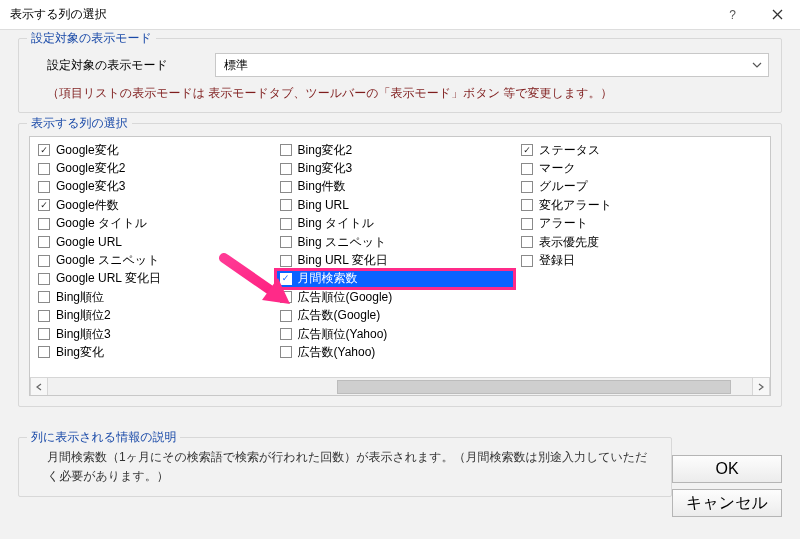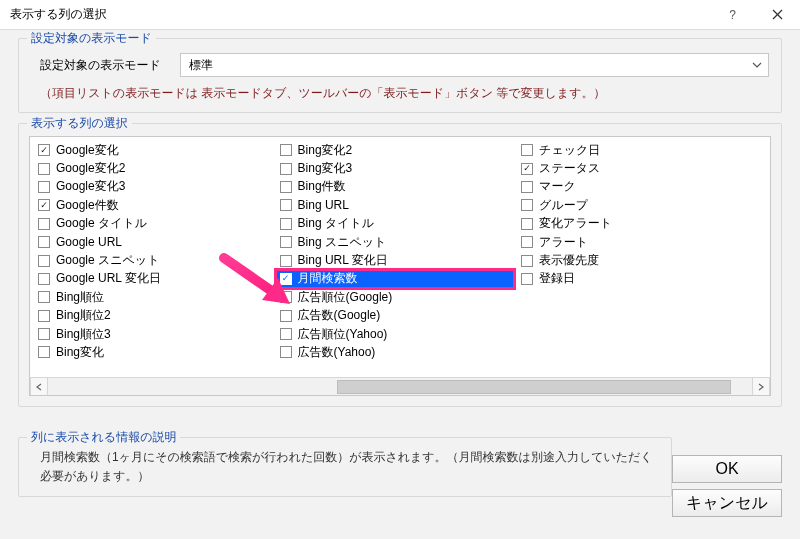--- a/index.html
+++ b/index.html
@@ -33,21 +33,21 @@
   }
   .dialog-body {
     padding: 8px 18px 8px 18px;
     background: #f2f2f2;
     height: 509px;
   }
   .groupbox {
     border: 1px solid #d8d8d8;
     border-radius: 2px;
     background: #f2f2f2;
-    padding: 10px 12px 10px 21px;
+    padding: 10px 12px 10px 28px;
     position: relative;
     margin-bottom: 10px;
   }
   .groupbox > .legend {
     position: absolute;
     top: -9px;
     left: 8px;
     background: #f2f2f2;
     padding: 0 4px;
     color: #1a4aa8;
@@ -64,20 +64,21 @@
   .combo {
     flex: 1;
     height: 24px;
     border: 1px solid #c8c8c8;
     background: #fff;
     display: flex;
     align-items: center;
     padding: 0 8px;
     font-size: 12px;
     position: relative;
+    margin-left: 28px;
   }
   .combo .chev {
     position: absolute;
     right: 6px;
     top: 5px;
     color: #555;
   }
   .note { color: #7f1d1d; font-size: 12px; }
 
   .listarea {
@@ -322,24 +323,20 @@
             <div class="item">
               <span class="chk"></span>
               <span>広告順位(Yahoo)</span>
             </div>
             <div class="item">
               <span class="chk"></span>
               <span>広告数(Yahoo)</span>
             </div>
           </div>
           <div class="col">
-            <div class="item">
-              <span class="chk"></span>
-              <span>チェック日</span>
-            </div>
             <div class="item">
               <span class="chk">✓</span>
               <span>ステータス</span>
             </div>
             <div class="item">
               <span class="chk"></span>
               <span>マーク</span>
             </div>
             <div class="item">
               <span class="chk"></span>

